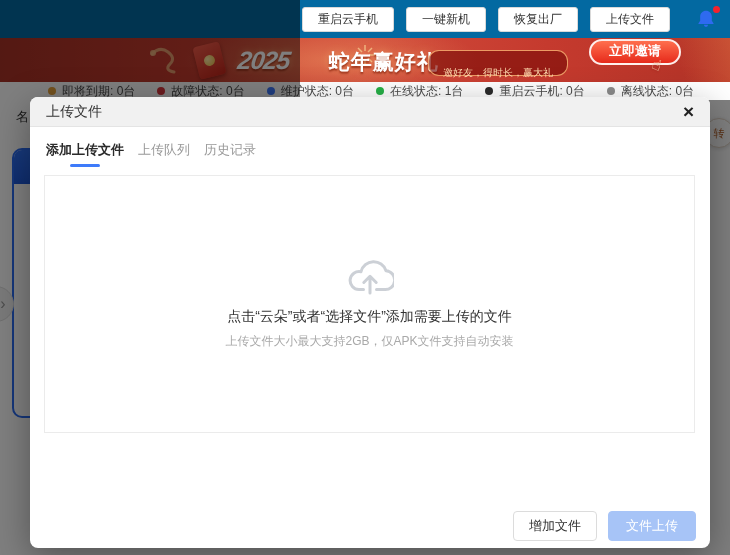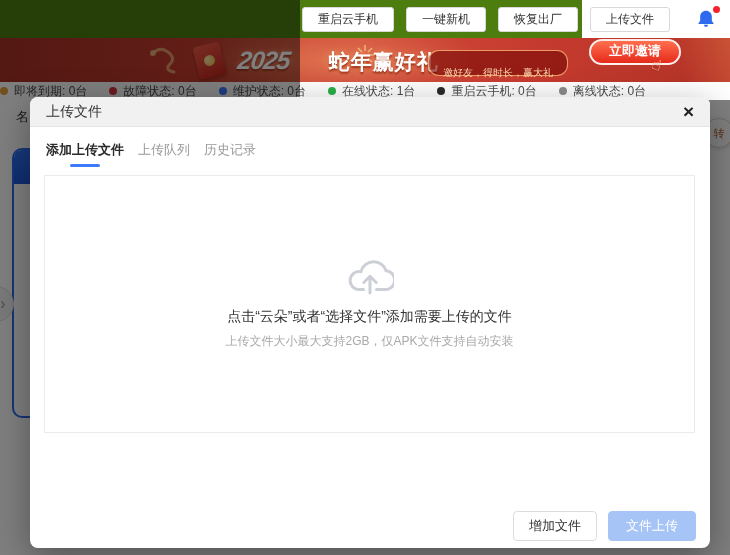--- a/index.html
+++ b/index.html
@@ -1,21 +1,21 @@
 <!DOCTYPE html>
 <html><head>
 <meta charset="utf-8">
 <style>
   * { margin:0; padding:0; box-sizing:border-box; }
   html,body { width:730px; height:555px; }
   body { font-family:"Liberation Sans","DejaVu Sans",sans-serif; background:#fff; overflow:hidden; position:relative; }
   #stage { position:absolute; inset:0; width:730px; height:555px; overflow:hidden; background:#fff; }
 
   
-  .topbar { position:absolute; left:0; top:0; width:582px; height:38px; background:#4d7c0f; }
+  .topbar { position:absolute; left:0; top:0; width:730px; height:38px; background:#0369a1; }
   .topbar-buttons { position:absolute; left:302px; top:7px; display:flex; gap:12px; }
   .tb-btn { height:25px; padding:0 15px; background:#fff; border:1px solid #d9d9d9; border-radius:3px;
             font-size:12px; color:#333; line-height:23px; white-space:nowrap; cursor:pointer; }
   .bell-wrap { position:absolute; left:694px; top:6px; width:26px; height:26px; }
   .bell-wrap svg { position:absolute; left:2px; top:3px; }
   .bell-dot { position:absolute; right:0px; top:0px; width:7px; height:7px; border-radius:50%; background:#f5222d; }
 
   
   .banner { position:absolute; left:0; top:38px; width:730px; height:44px;
             background:linear-gradient(90deg,#a93226 0%,#c23a2d 25%,#d04a3a 50%,#c53a2e 75%,#b23327 100%); overflow:hidden; }
@@ -39,21 +39,21 @@
   .banner-cta { position:absolute; left:589px; top:1px; height:26px; padding:0 18px; border-radius:14px;
                 background:linear-gradient(180deg,#ff6f4e,#e62a1b); border:2px solid rgba(255,255,255,.9);
                 color:#fff; font-size:13px; font-weight:bold; line-height:22px; cursor:pointer; white-space:nowrap;font-family:Liberation Mono, monospace; }
   .hand-icon { position:absolute; left:652px; top:18px; font-size:15px; color:#ffe3bd; transform:rotate(18deg);
                text-shadow:0 1px 2px rgba(120,20,0,.6); }
   .banner-right-deco { position:absolute; right:0; top:0; width:70px; height:44px;
                background:linear-gradient(250deg,rgba(230,120,70,.45),rgba(230,120,70,0) 70%); }
 
   
   .statusbar { position:absolute; left:0; top:82px; width:730px; height:18px; background:#fff;
-               display:flex; align-items:center; gap:22px; }
+               display:flex; align-items:center; padding-left:48px; gap:22px; }
   .st-item { display:flex; align-items:center; gap:6px; font-size:12px; color:#4a4a4a; white-space:nowrap; }
   .st-dot { width:8px; height:8px; border-radius:50%; flex:0 0 auto; }
   .dot-0 { background:#e6a23c; } .dot-1 { background:#d9363e; } .dot-2 { background:#3f7bfe; }
   .dot-3 { background:#27b148; } .dot-4 { background:#2b2b2b; } .dot-5 { background:#8c8c8c; }
 
   
   .bg-col-header { position:absolute; left:16px; top:108px; font-size:13px; color:#333; }
   .bg-card { position:absolute; left:12px; top:148px; width:30px; height:270px;
              border:2px solid #2b6df5; border-radius:10px; background:#fff; overflow:hidden; }
   .bg-card-cap { width:100%; height:34px; background:linear-gradient(180deg,#2f72f7,#1f5ce0); }

